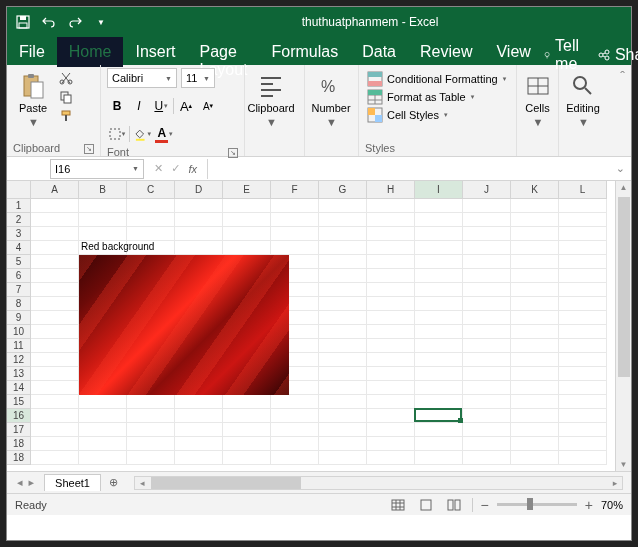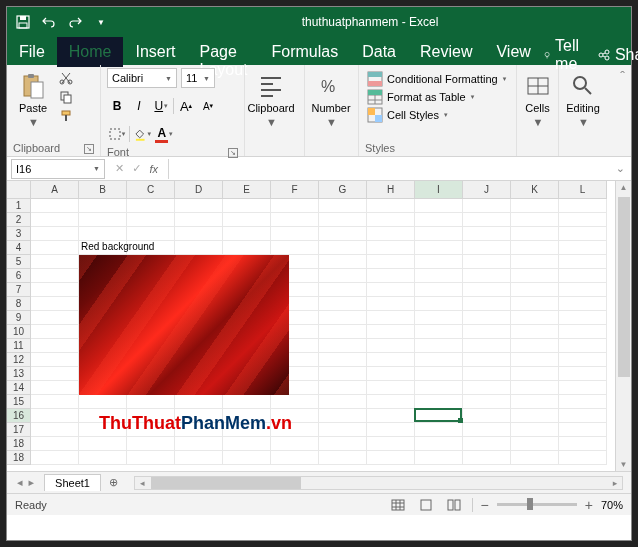--- a/index.html
+++ b/index.html
@@ -40,21 +40,21 @@
 .font-sel { border: 1px solid #c4c4c4; background: #fff; height: 20px; font-size: 11px; padding: 0 4px; display: flex; align-items: center; justify-content: space-between; }
 .font-row { display: flex; gap: 2px; margin-top: 4px; align-items: center; }
 .fbtn { width: 20px; height: 20px; border: 1px solid transparent; display: flex; align-items: center; justify-content: center; font-size: 12px; }
 .dd { font-size: 7px; color: #666; margin-left: 1px; }
 
 .styles-body { display: flex; flex-direction: column; gap: 0; padding-top: 2px; }
 .style-item { display: flex; align-items: center; gap: 4px; font-size: 11px; padding: 1px 2px; }
 .style-icon { width: 16px; height: 16px; }
 
 
-.namebox-row { height: 24px; border-bottom: 1px solid #d4d4d4; display: flex; align-items: center; background: #fff; font-size: 11px; }
+.namebox-row { height: 24px; border-bottom: 1px solid #d4d4d4; display: flex; align-items: center; background: #fff; font-size: 11px; padding-left: 39px; }
 .namebox { width: 94px; height: 20px; border: 1px solid #c4c4c4; margin-left: 4px; padding: 0 4px; display: flex; align-items: center; justify-content: space-between; }
 .fx-btns { display: flex; align-items: center; gap: 8px; padding: 0 10px; color: #aaa; }
 .fx-label { font-style: italic; color: #666; }
 .fbar-expand { margin-left: auto; padding: 0 6px; color: #888; }
 
 
 .grid-wrap { position: relative; height: 290px; background: #fff; overflow: hidden; }
 .corner { position: absolute; left: 0; top: 0; width: 24px; height: 18px; background: #f0f0f0; border-right: 1px solid #d4d4d4; border-bottom: 1px solid #d4d4d4; }
 .colheads { position: absolute; left: 24px; top: 0; height: 18px; display: flex; }
 .colhead { width: 48px; height: 18px; background: #f0f0f0; border-right: 1px solid #d4d4d4; border-bottom: 1px solid #d4d4d4; display: flex; align-items: center; justify-content: center; font-size: 10px; color: #444; }
@@ -647,23 +647,20 @@
           <div class="cell"></div>
           <div class="cell"></div>
           <div class="cell"></div>
           <div class="cell"></div>
           <div class="cell"></div>
           <div class="cell"></div>
         </div>
       </div>
     <div class="active-cell" id="activecell" style="left: 407px; top: 227px;"></div>
     <div class="red-img" id="redimg" style="left: 72px; top: 74px; width: 210px; height: 140px;"></div>
-    <div class="watermark" id="wm" style="left: 92px; top: 232px;">
-      <span class="wm1">ThuThuat</span><span class="wm2">PhanMem</span><span class="wm1">.vn</span>
-    </div>
     <div style="position:absolute;right:0;top:0;width:16px;height:100%;background:#f0f0f0;border-left:1px solid #d4d4d4">
       <div style="position:absolute;top:2px;left:0;width:100%;text-align:center;font-size:8px;color:#888">▲</div>
       <div style="position:absolute;top:16px;left:2px;width:12px;height:180px;background:#cdcdcd"></div>
       <div style="position:absolute;bottom:2px;left:0;width:100%;text-align:center;font-size:8px;color:#888">▼</div>
     </div>
   </div>
 
   <div class="sheettabs">
     <div class="st-nav">
       <span>◂</span>

